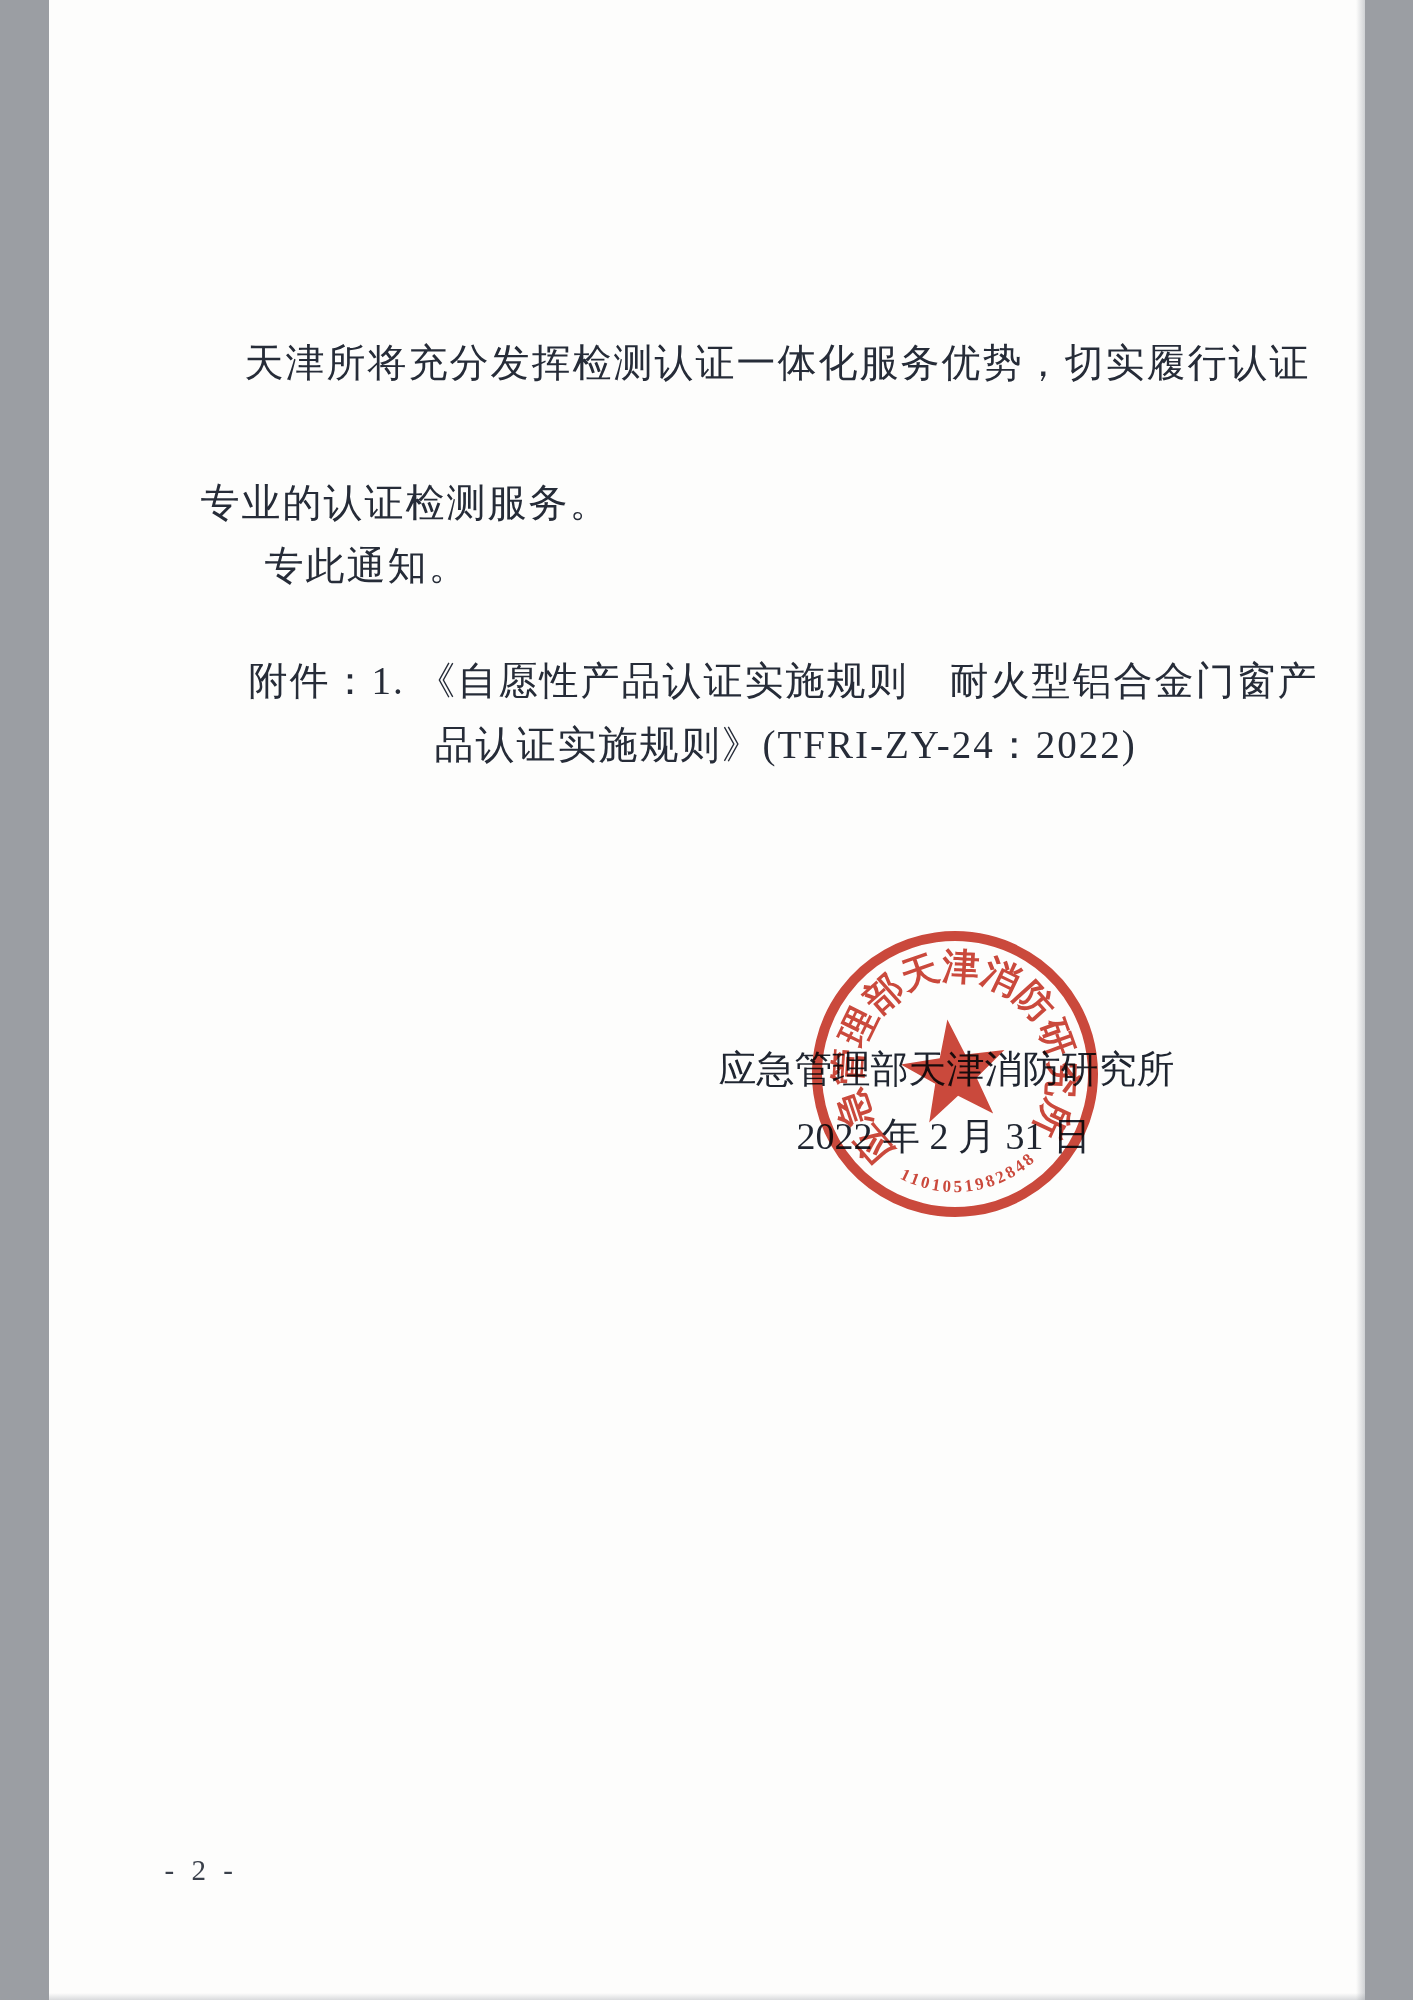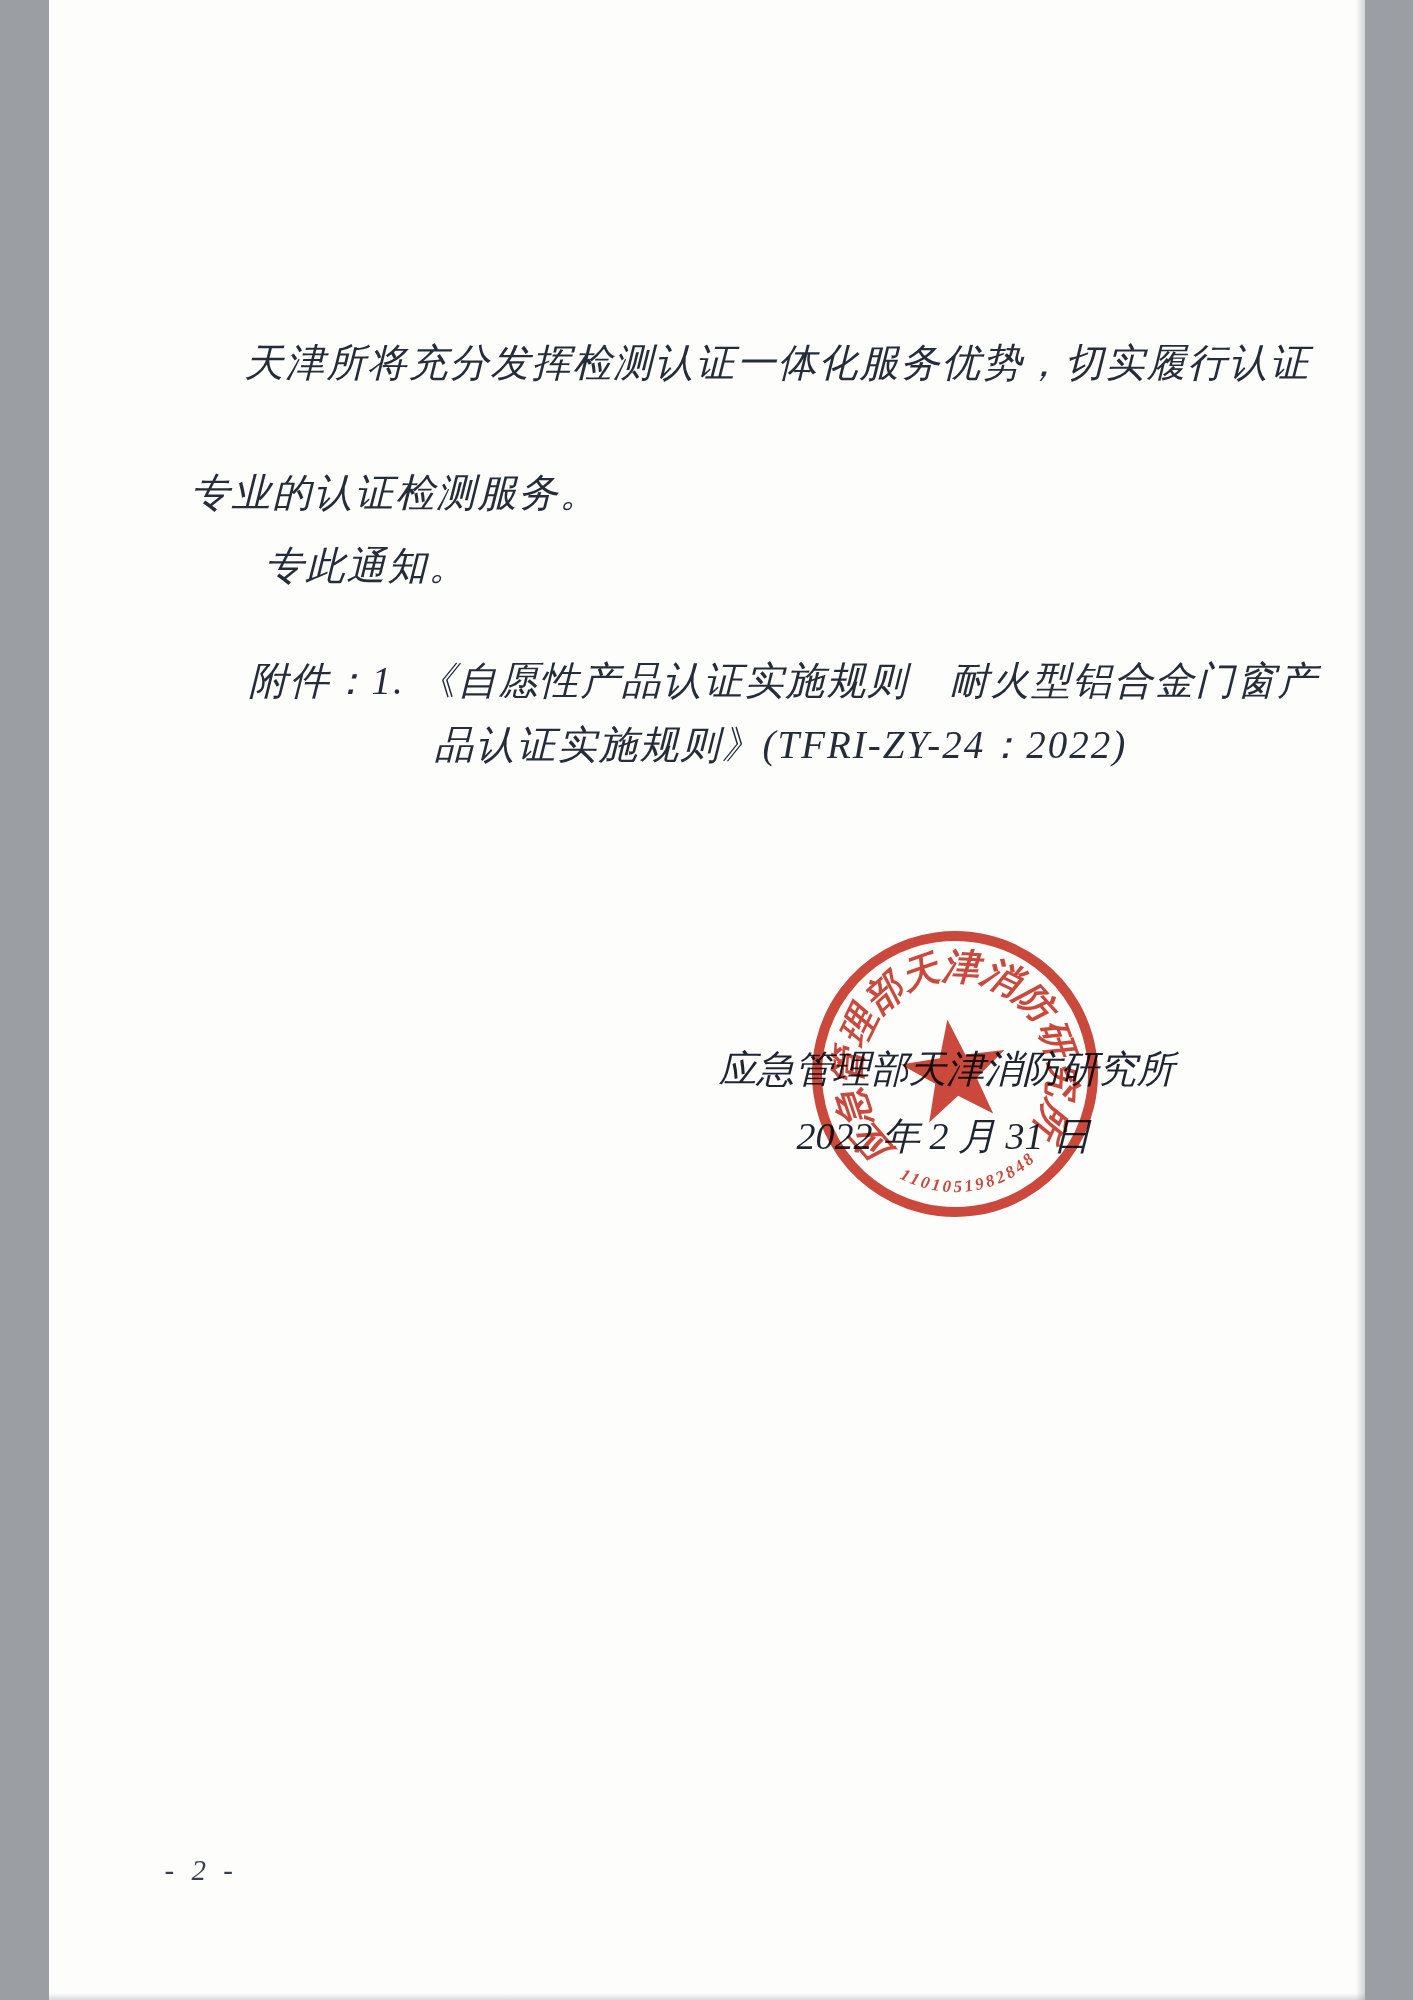--- a/index.html
+++ b/index.html
@@ -4,21 +4,20 @@
 <style>
   html,body{margin:0;padding:0;background:#9b9ea3;}
   .page{
     position:relative;
     width:1316px;height:2000px;
     margin:0 auto;
     background:#fdfdfc;
     overflow:hidden;
     font-family:"Liberation Serif","DejaVu Serif",serif;
     color:#262c38;
-    font-style:italic;
   }
   .ln{
     position:absolute;
     font-size:39px;
     line-height:1.15;
     letter-spacing:2px;
     white-space:nowrap;
     color:#262c38;
   }
   .sig{
@@ -55,21 +54,21 @@
     background:linear-gradient(to right, rgba(150,155,162,0) 0%, rgba(150,155,162,.45) 100%);}
   .bottom-shade{left:0;bottom:0;width:100%;height:7px;
     background:linear-gradient(to bottom, rgba(150,155,162,0) 0%, rgba(150,155,162,.35) 100%);}
 </style>
 </head>
 <body>
 
 <div class="page">
 
   <p class="ln" style="left:196px;top:341px;margin:0">天津所将充分发挥检测认证一体化服务优势，切实履行认证</p>
-  <p class="ln" style="left:140px;top:469px;margin:2px">专业的认证检测服务。</p>
+  <p class="ln" style="left:140px;top:469px;margin:12px">专业的认证检测服务。</p>
   <p class="ln" style="left:204px;top:532px;margin:12px">专此通知。</p>
 
   <p class="ln" style="left:200px;top:659px;margin:0">附件：1. 《自愿性产品认证实施规则　耐火型铝合金门窗产</p>
   <p class="ln" style="left:386px;top:723px;margin:0">品认证实施规则》(TFRI-ZY-24：2022)</p>
 
   <p class="sig" style="left:670px;top:1049px;margin:0">应急管理部天津消防研究所</p>
   <p class="sig" style="left:748px;top:1116px;margin:0">2022 年 2 月 31 日</p>
 
   <svg class="stamp" viewBox="0 0 300 300">
     <defs>

